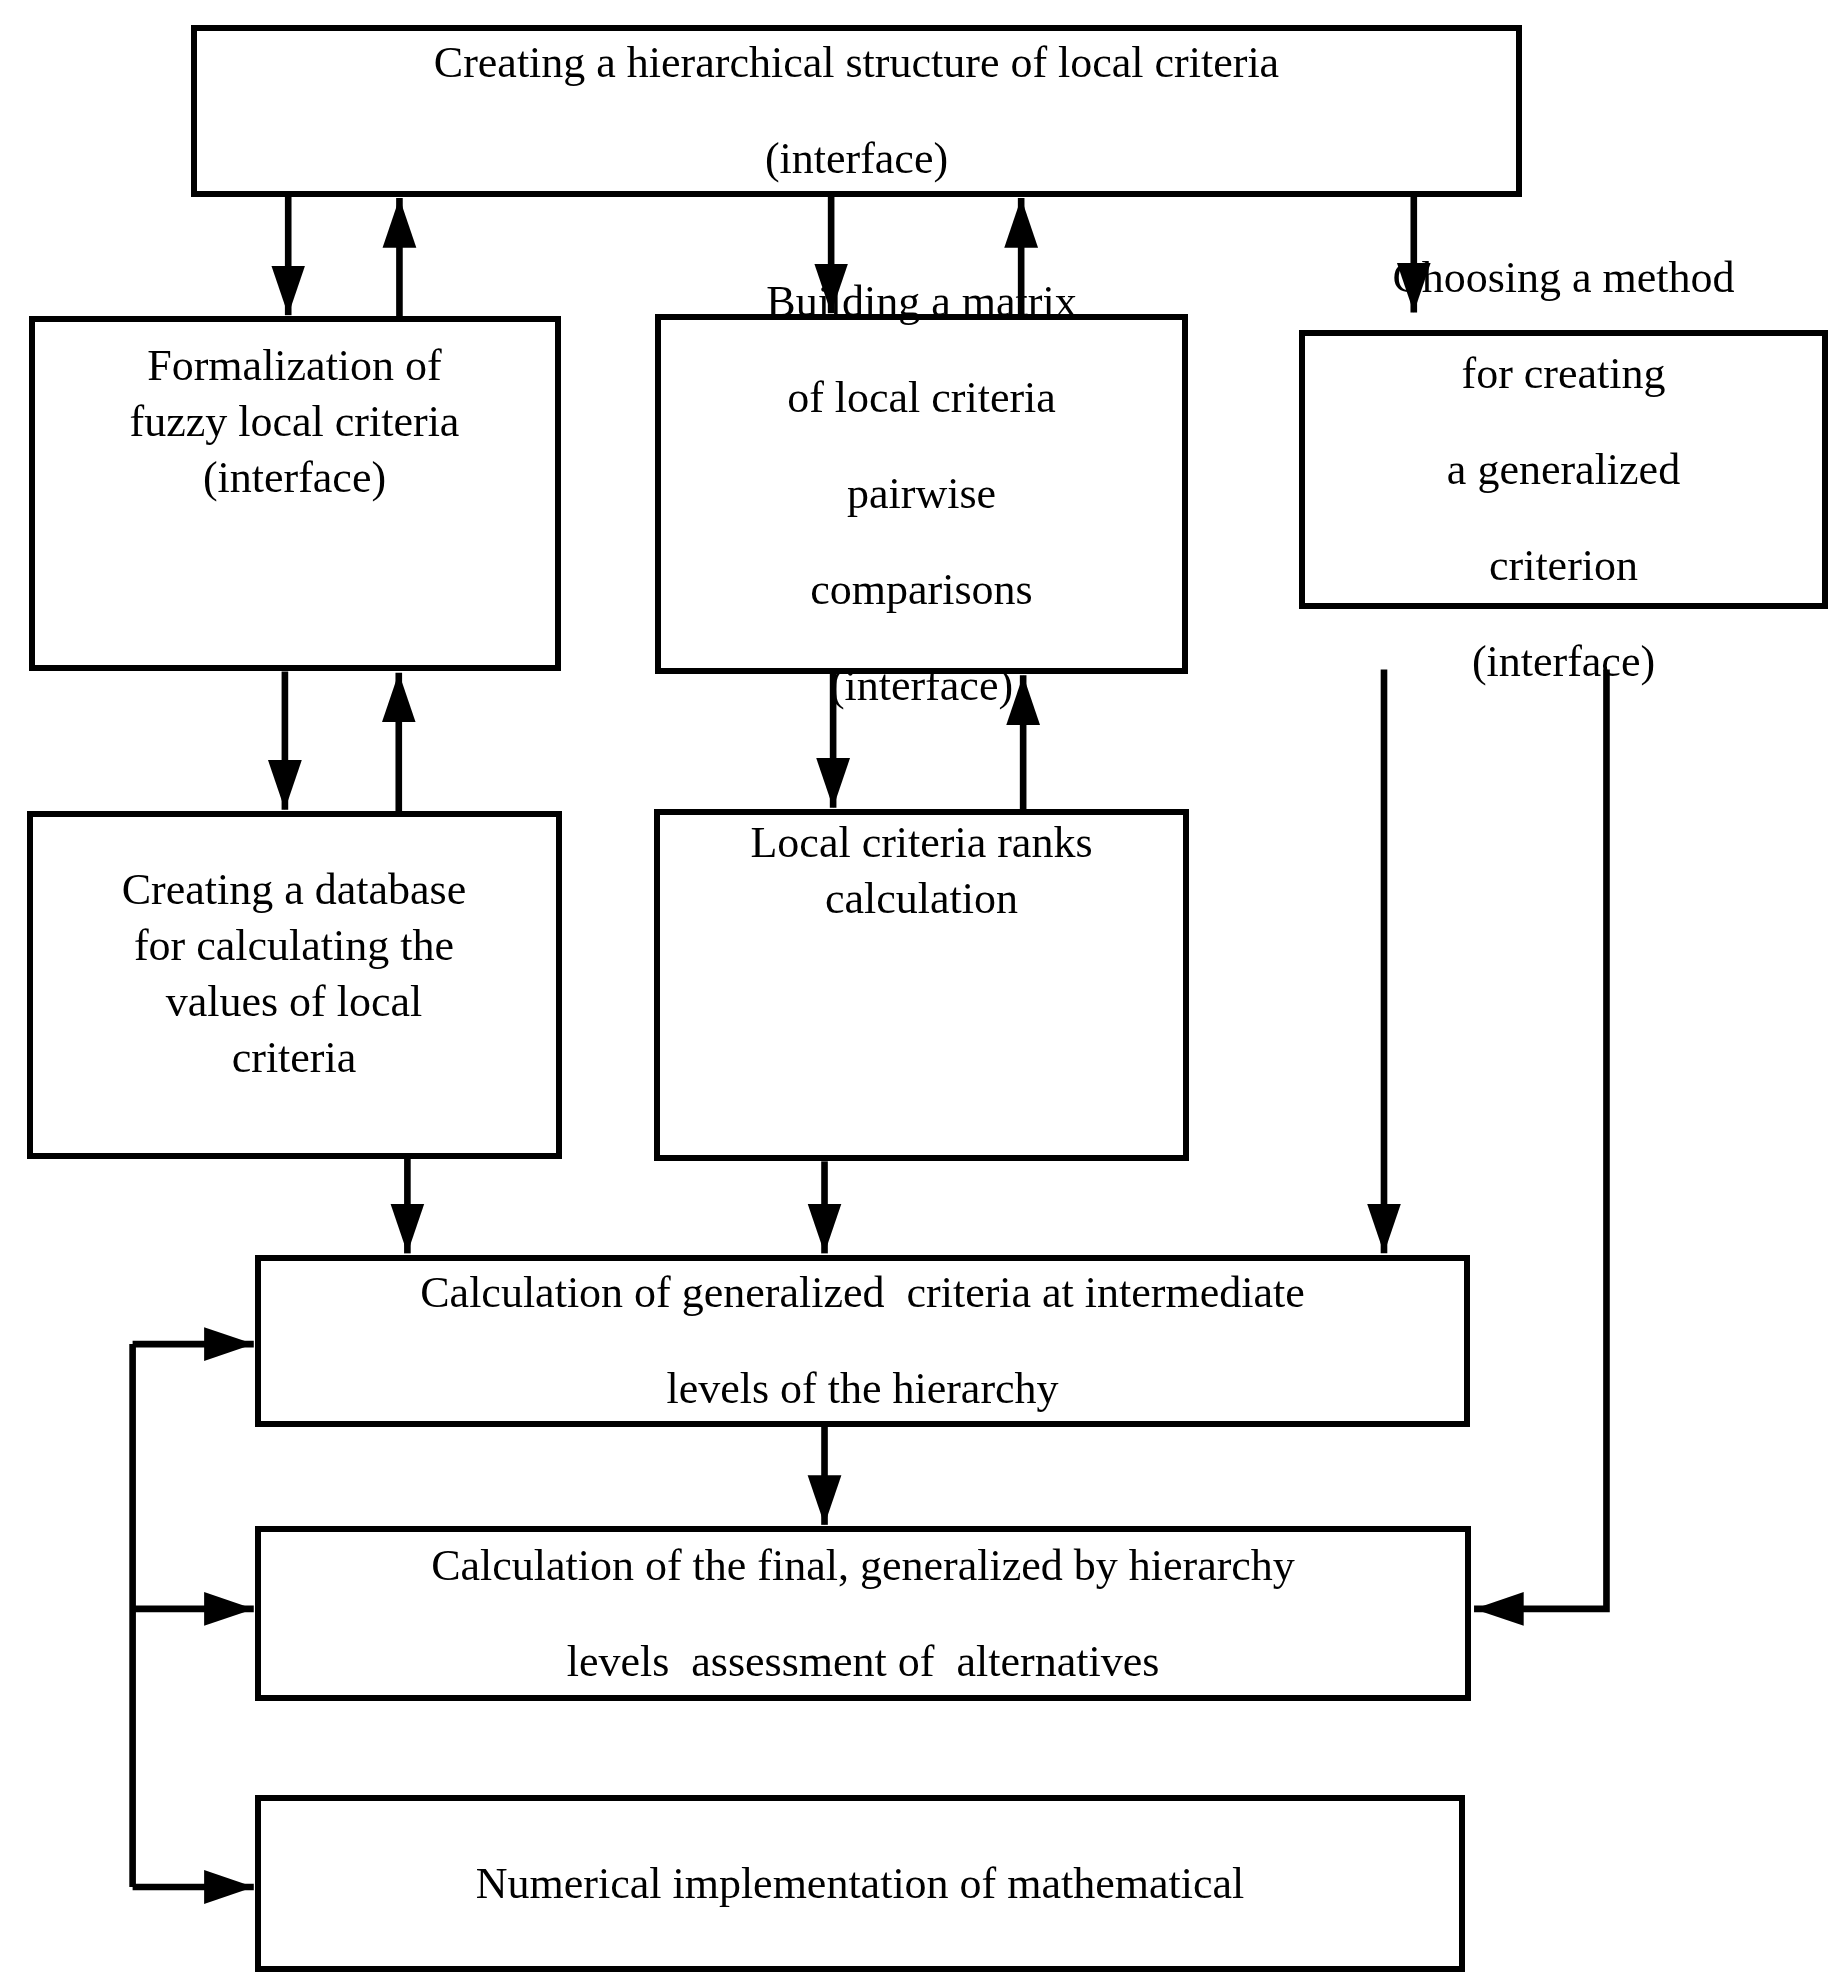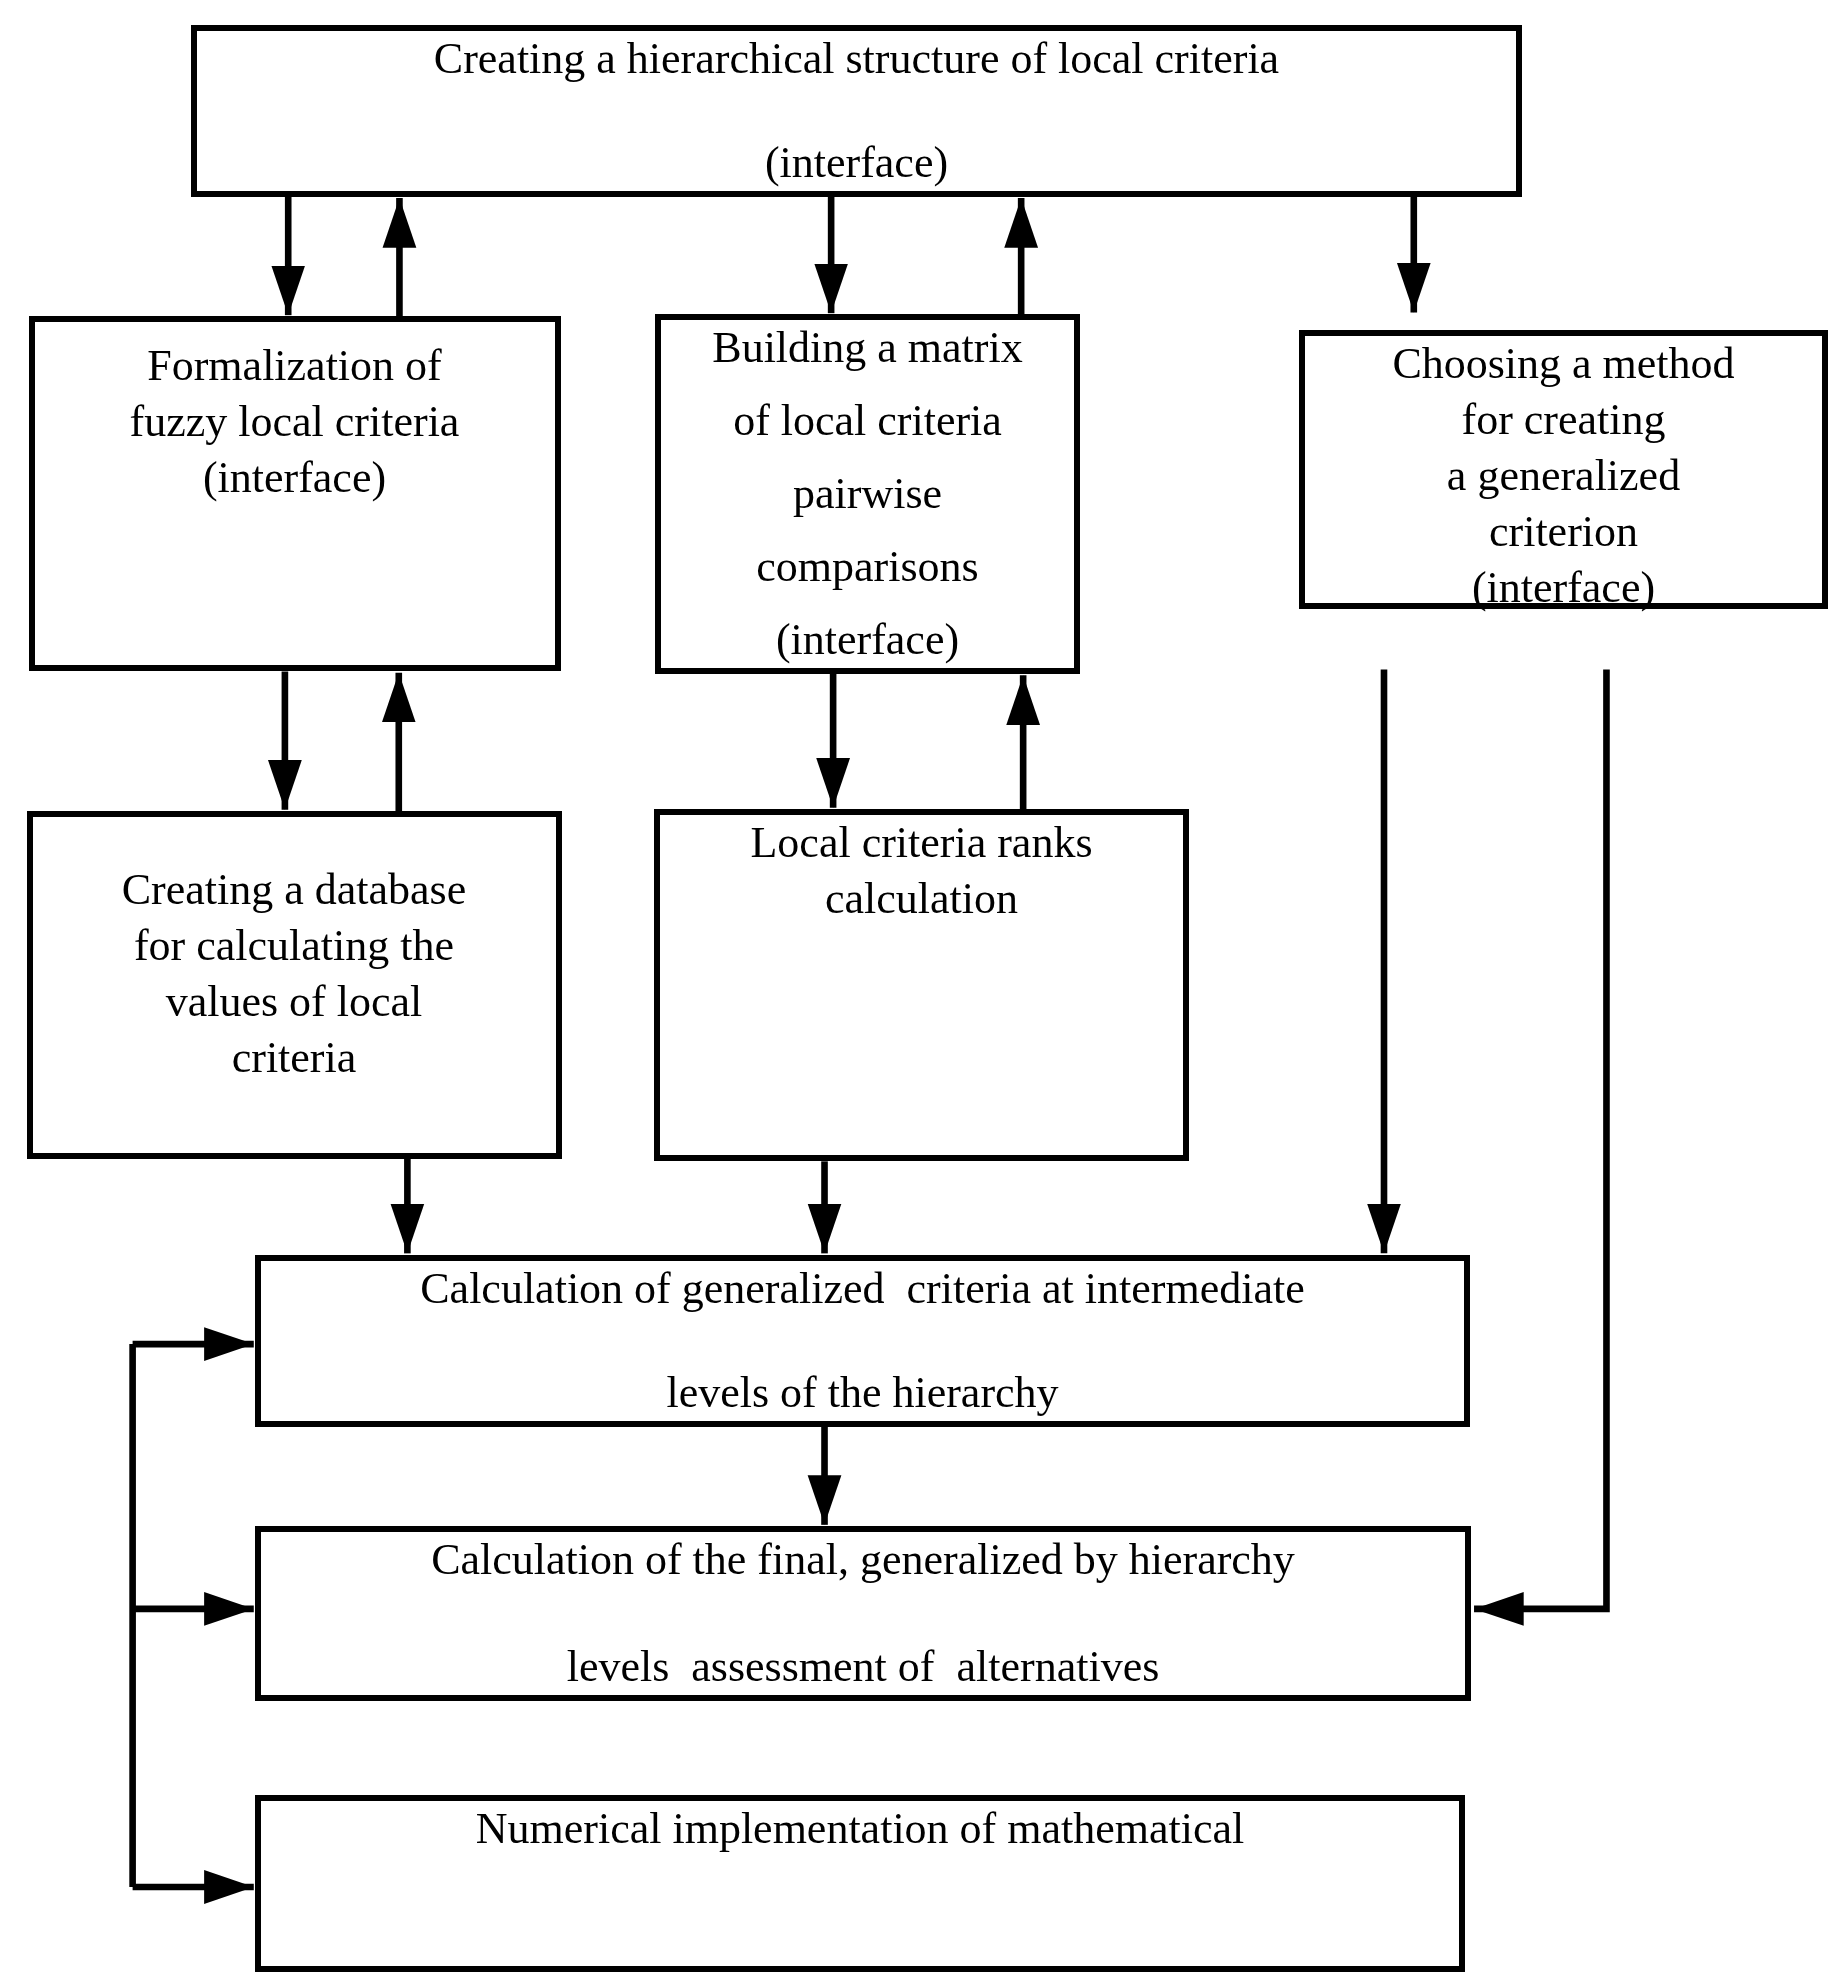--- a/index.html
+++ b/index.html
@@ -14,21 +14,21 @@
     border: 6px solid #000;
     background: #fff;
     box-sizing: border-box;
     display: flex;
     flex-direction: column;
     align-items: center;
     text-align: center;
     font-size: 44px;
     line-height: 56px;
   }
-  .box.center { justify-content: space-between; }
+  .box.center { justify-content: center; gap: 40px; }
   .box.top    { justify-content: flex-start; }
   .ln { white-space: pre; }
   #connectors { position: absolute; left: 0; top: 0; }
   #connectors line, #connectors polyline {
     stroke: #000; stroke-width: 10; fill: none;
   }
 </style>
 </head>
 <body>
 
@@ -75,21 +75,21 @@
     <div class="ln">Creating a hierarchical structure of local criteria</div>
     <div class="ln">(interface)</div>
   </div>
 
   <div class="box top" style="left:28.5px; top:316px; width:532px; height:355px; padding-top:16px;">
     <div class="ln">Formalization of</div>
     <div class="ln">fuzzy local criteria</div>
     <div class="ln">(interface)</div>
   </div>
 
-  <div class="box center" style="left:655px; top:314px; width:425px; height:360px;">
+  <div class="box center" style="left:655px; top:314px; width:533px; height:360px;">
     <div class="ln">Building a matrix</div>
     <div class="ln">of local criteria</div>
     <div class="ln">pairwise</div>
     <div class="ln">comparisons</div>
     <div class="ln">(interface)</div>
   </div>
 
   <div class="box center" style="left:1299px; top:314px; width:529px; height:279px;margin-top:16px;">
     <div class="ln">Choosing a method</div>
     <div class="ln">for creating</div>

